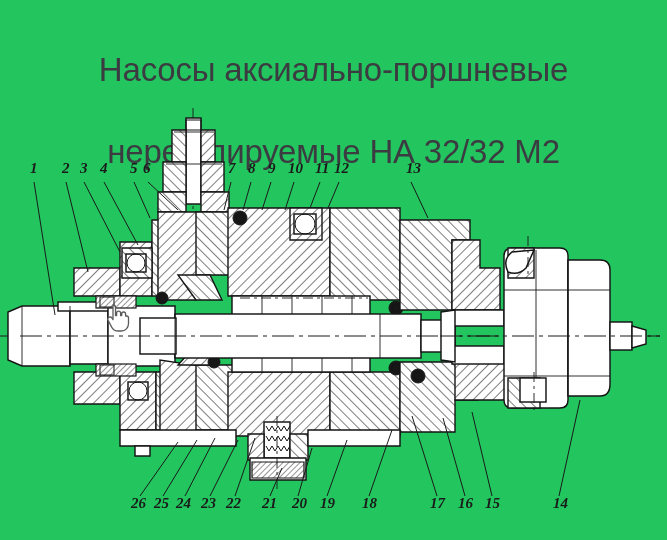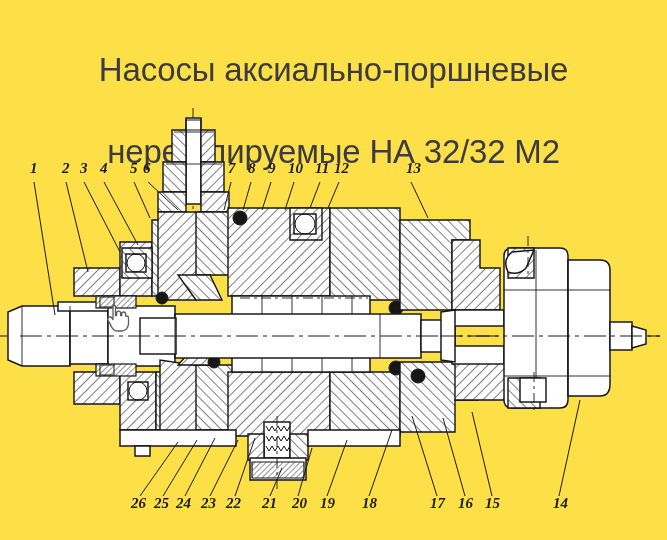--- a/index.html
+++ b/index.html
@@ -10,21 +10,21 @@
   body {
     width: 667px;
     height: 540px;
     overflow: hidden;
     font-family: "Liberation Sans", sans-serif;
   }
   #page {
     position: relative;
     width: 667px;
     height: 540px;
-    background: #fde047;
+    background: #22c55e;
   }
   #title-block {
     position: absolute;
     left: 0;
     top: 8px;
     width: 667px;
     text-align: center;
     color: #3b3b41;
     font-family: "Liberation Sans", sans-serif;
     font-size: 33px;

